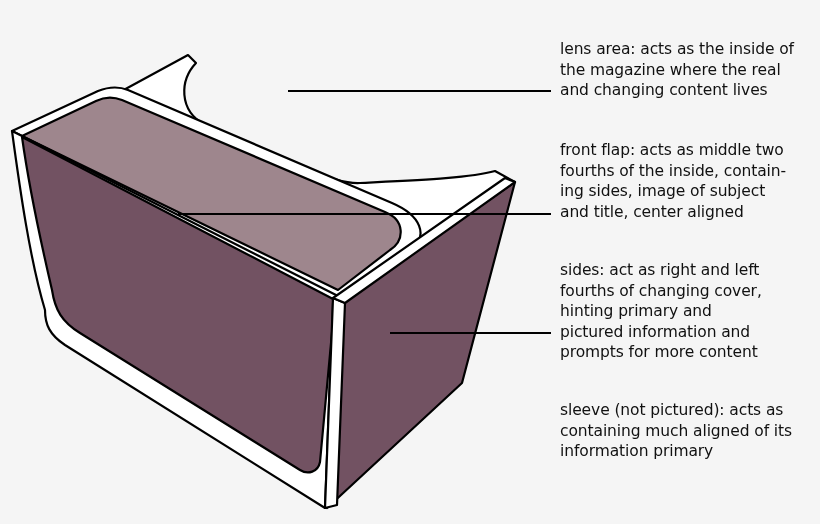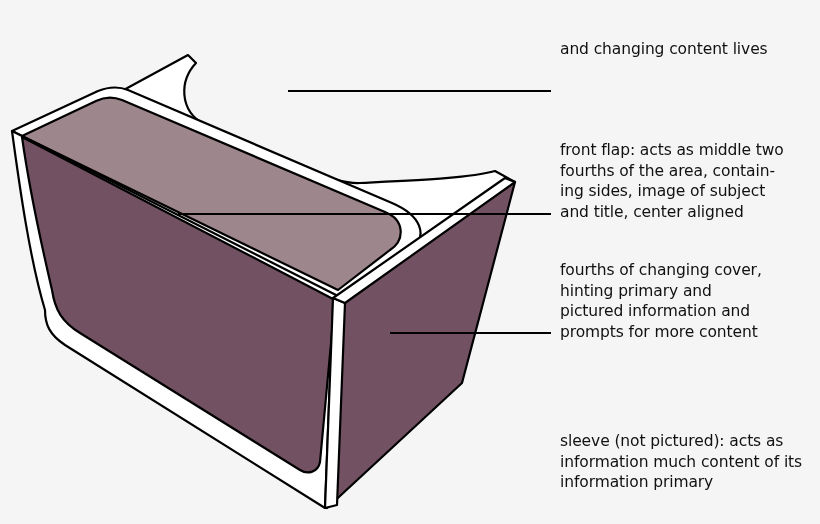--- a/index.html
+++ b/index.html
@@ -61,34 +61,37 @@
   </g>
 
   <g stroke="#000" stroke-width="2">
     <line x1="288" y1="91" x2="551" y2="91"></line>
     <line x1="178" y1="214" x2="551" y2="214"></line>
     <line x1="390" y1="333" x2="551" y2="333"></line>
   </g>
 </svg>
 
 <div class="annotation" style="top:39px;">
+  <span class="line">lens area: acts as the inside of</span>
+  <span class="line">the magazine where the real</span>
   <span class="line">and changing content lives</span>
 </div>
 
 <div class="annotation" style="top:140px;">
   <span class="line">front flap: acts as middle two</span>
-  <span class="line">fourths of the area, contain-</span>
+  <span class="line">fourths of the inside, contain-</span>
   <span class="line">ing sides, image of subject</span>
   <span class="line">and title, center aligned</span>
 </div>
 
 <div class="annotation" style="top:260px;">
+  <span class="line">sides: act as right and left</span>
   <span class="line">fourths of changing cover,</span>
   <span class="line">hinting primary and</span>
   <span class="line">pictured information and</span>
   <span class="line">prompts for more content</span>
 </div>
 
-<div class="annotation" style="top:400px;margin-top:31px;">
+<div class="annotation" style="top:400px;">
   <span class="line">sleeve (not pictured): acts as</span>
-  <span class="line">information much content of its</span>
+  <span class="line">containing much aligned of its</span>
   <span class="line">information primary</span>
 </div>
 
 </body></html>

